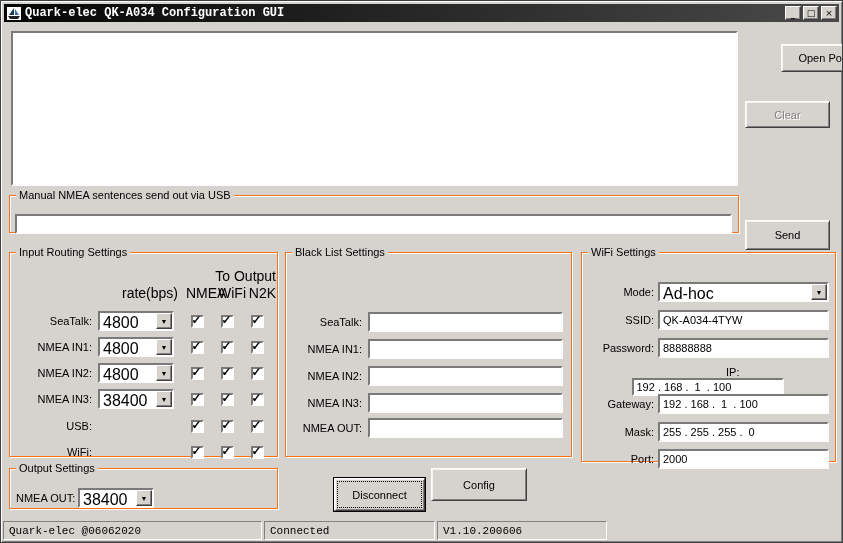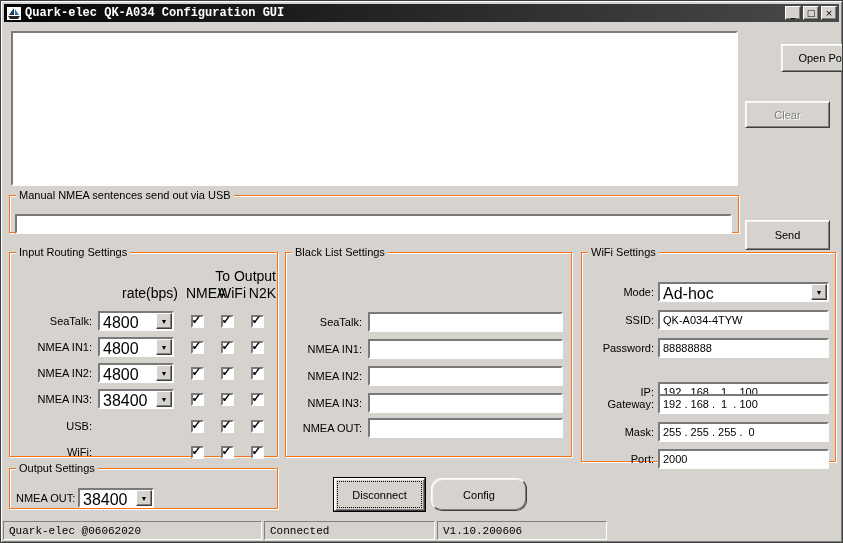--- a/index.html
+++ b/index.html
@@ -123,21 +123,21 @@
   .w-label { width:72px; text-align:right; padding-right:4px; white-space:nowrap; }
   .w-field { flex:1; }
 
   
   .output-group { left:8px; top:461px; width:269px; height:47px; }
   .o-row { position:absolute; left:6px; top:14px; height:20px; display:flex; align-items:center; }
   .o-label { width:62px; text-align:right; padding-right:6px; white-space:nowrap; }
   .o-combo { width:76px; height:20px; }
 
   .disconnect-btn { left:333px; top:477px; width:91px; height:33px; }
-  .config-btn     { left:430px; top:477px; width:96px; height:33px;border-radius:11px; }
+  .config-btn     { left:430px; top:467px; width:96px; height:33px; }
 
   
   .statusbar {
     position:absolute; left:2px; right:2px; bottom:2px; height:19px;
     display:flex; gap:2px; align-items:stretch;
     font-family:"Liberation Mono", monospace; font-size:11px;
   }
   .status-panel {
     border:1px solid; border-color:#808080 #ffffff #ffffff #808080;
     padding:1px 5px; white-space:nowrap; overflow:hidden; display:flex; align-items:center;
@@ -319,21 +319,21 @@
       </span>
     </div>
     <div class="w-row" style="top:52px;">
       <span class="w-label">SSID:</span>
       <input class="tinput w-field" value="QK-A034-4TYW" style="">
     </div>
     <div class="w-row" style="top:80px;">
       <span class="w-label">Password:</span>
       <input class="tinput w-field" value="88888888" style="">
     </div>
-    <div class="w-row" style="top:124px;">
+    <div class="w-row" style="top:108px;flex-direction:column;">
       <span class="w-label">IP:</span>
       <input class="tinput w-field" value="192 . 168 .  1  . 100" style="">
     </div>
     <div class="w-row" style="top:136px;">
       <span class="w-label">Gateway:</span>
       <input class="tinput w-field" value="192 . 168 .  1  . 100" style="">
     </div>
     <div class="w-row" style="top:164px;">
       <span class="w-label">Mask:</span>
       <input class="tinput w-field" value="255 . 255 . 255 .  0" style="">

